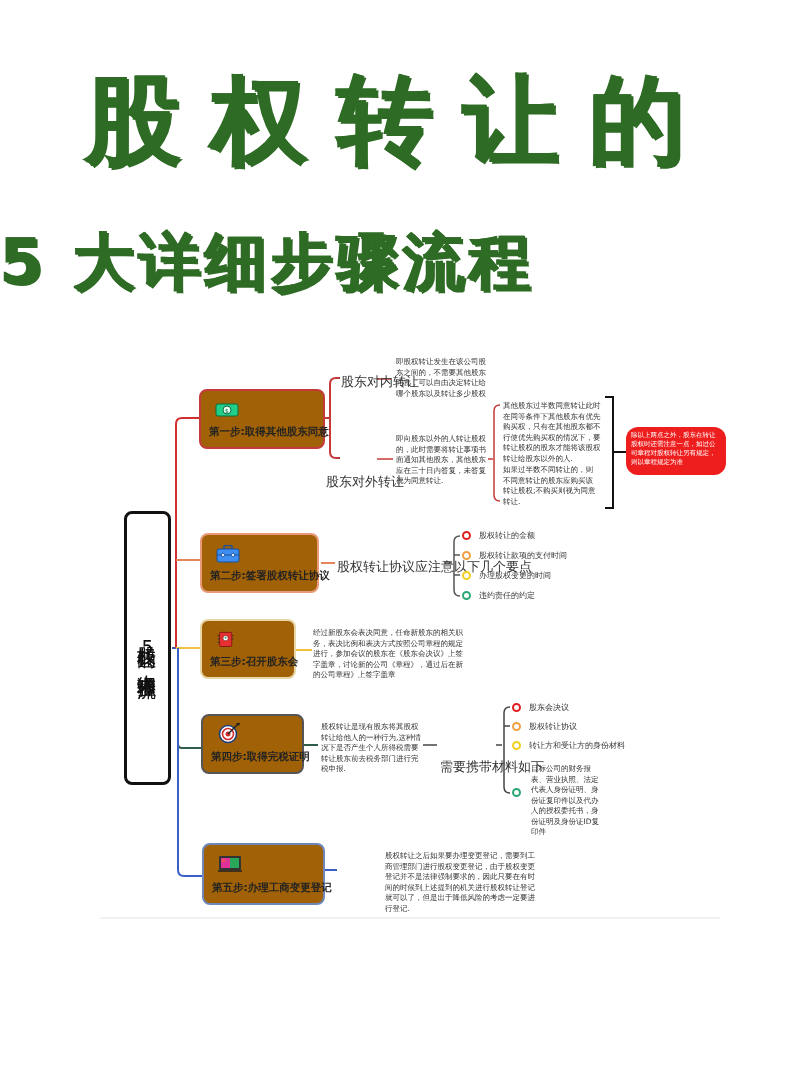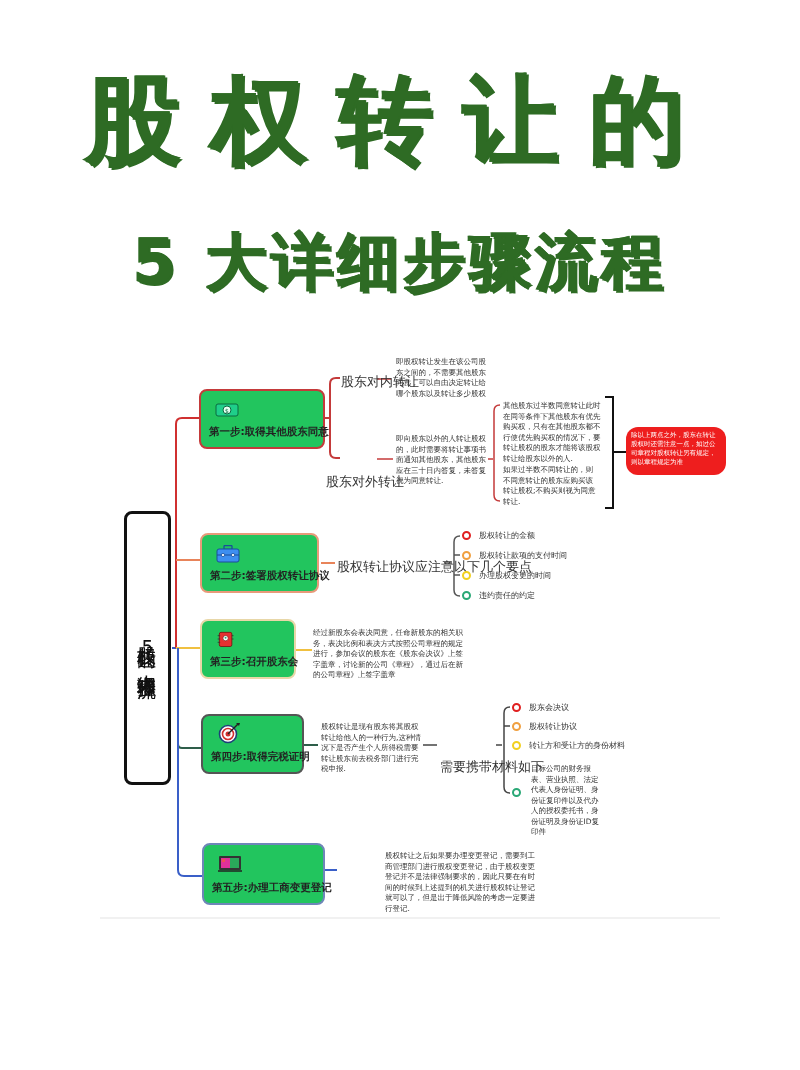--- a/index.html
+++ b/index.html
@@ -6,41 +6,41 @@
   html, body { width: 800px; height: 1070px; background: #ffffff; overflow: hidden; }
   body { position: relative; font-family: "DejaVu Sans", sans-serif; color: #222; }
 
   .title1 {
     position: absolute; left: 0; top: 66px; width: 800px; text-align: center;
     font-size: 96px; font-weight: bold; color: #2e6b24; letter-spacing: 30px;
     font-family: Liberation Serif, serif; line-height: 110px;
     text-shadow: 2px 2px 0 #2e6b24, -1px 0 0 #2e6b24;
   }
   .title2 {
-    position: absolute; left: 0; top: 222px; width: 800px; text-align: center;
+    position: absolute; left: 0; top: 222px; width: 800px; text-align: left;
     font-size: 62px; font-weight: bold; color: #2e6b24; letter-spacing: 4px;
     font-family: "DejaVu Sans", sans-serif; line-height: 80px;
     text-shadow: 2px 2px 0 #2e6b24, -1px 0 0 #2e6b24;
   }
   .bottom-rule { position: absolute; left: 100px; top: 917px; width: 620px; height: 2px; background: #f1f1f1; }
 
   svg.lines { position: absolute; left: 0; top: 0; width: 800px; height: 1070px; pointer-events: none; }
 
   .root-box {
     position: absolute; left: 124px; top: 511px; width: 47px; height: 274px;
     border: 3px solid #111; border-radius: 8px; background: #fff;
     display: flex; align-items: center; justify-content: center;
   }
   .root-text {
     writing-mode: vertical-rl; text-orientation: upright;
     font-size: 19px; line-height: 22px; letter-spacing: 1px; color: #111;
   }
 
   .step-box {
-    position: absolute; background: #22c55e; border-radius: 8px; border: 2px solid;
+    position: absolute; background: #a16207; border-radius: 8px; border: 2px solid;
     padding: 11px 8px;
   }
   .step-icon { position: absolute; left: 14px; top: 10px; width: 24px; height: 18px; }
   .step-label {
     position: absolute; left: 8px; bottom: 8px; font-size: 10.5px; font-weight: bold; color: #222;
     white-space: nowrap;
   }
 
   .s1 { left: 199px; top: 389px; width: 126px; height: 60px; border-color: #c43a3a; }
   .s2 { left: 200px; top: 533px; width: 119px; height: 60px; border-color: #e89a7a; }

